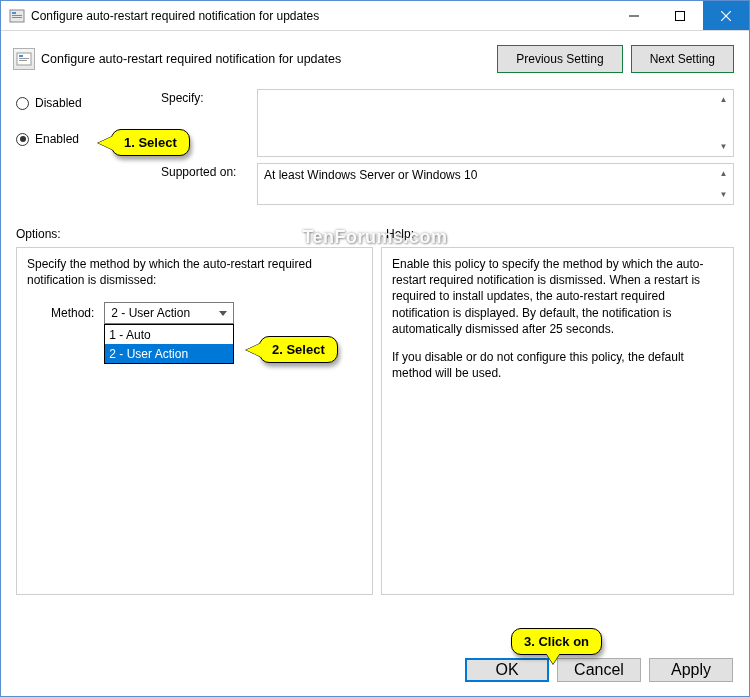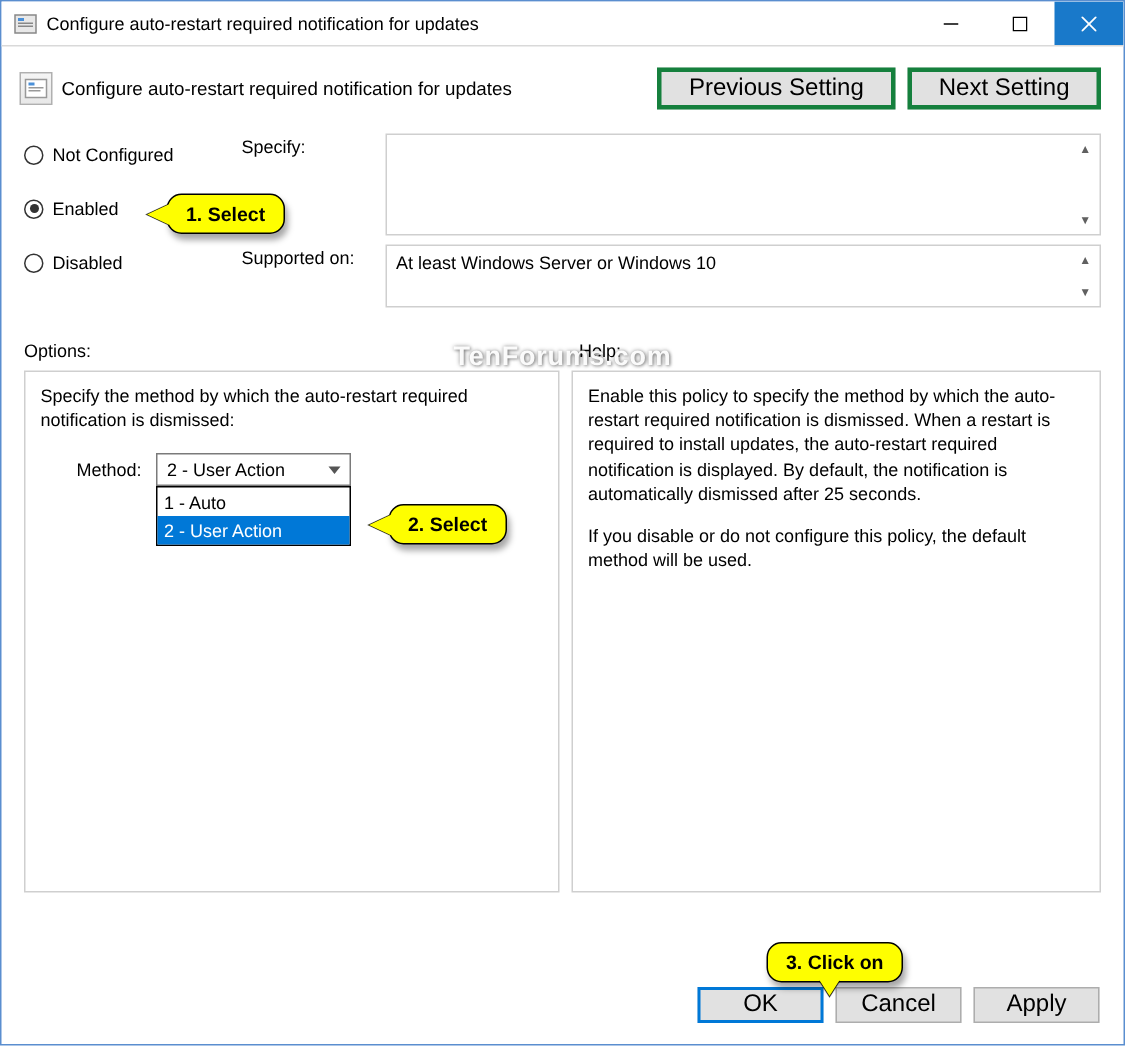--- a/index.html
+++ b/index.html
@@ -69,24 +69,24 @@
       justify-content: center;
       font-size: 12px;
     }
     .header-row .title {
       flex: 1;
       font-size: 12.5px;
     }
     .hdr-btn {
       height: 28px;
       background: #e1e1e1;
-      border: 3px solid #15803d;
+      border: 1px solid #15803d;
       padding: 0 18px;
       margin-left: 8px;
-      font-size: 16px;
+      font-size: 12px;
       cursor: default;
     }
     
     .top-area {
       padding: 10px 15px 0 15px;
       display: flex;
     }
     .radio-col {
       width: 145px;
       padding-top: 4px;
@@ -382,29 +382,25 @@
   </span>
   <span class="title">Configure auto-restart required notification for updates</span>
   <button class="hdr-btn">Previous Setting</button>
   <button class="hdr-btn">Next Setting</button>
 </div>
 
 <div class="top-area">
   <div class="radio-col">
     <div class="radio-item">
       <span class="radio-circ"></span>
-      <span>Not Configured</span>
+      <span>Disabled</span>
     </div>
     <div class="radio-item">
       <span class="radio-circ sel"></span>
       <span>Enabled</span>
-    </div>
-    <div class="radio-item">
-      <span class="radio-circ"></span>
-      <span>Disabled</span>
     </div>
   </div>
   <div class="form-col">
     <div class="form-row">
       <div class="form-label">Specify:</div>
       <div class="comment-box">
         <div class="scroll-arrows">
             <span>▲</span>
             <span>▼</span>
           </div>

